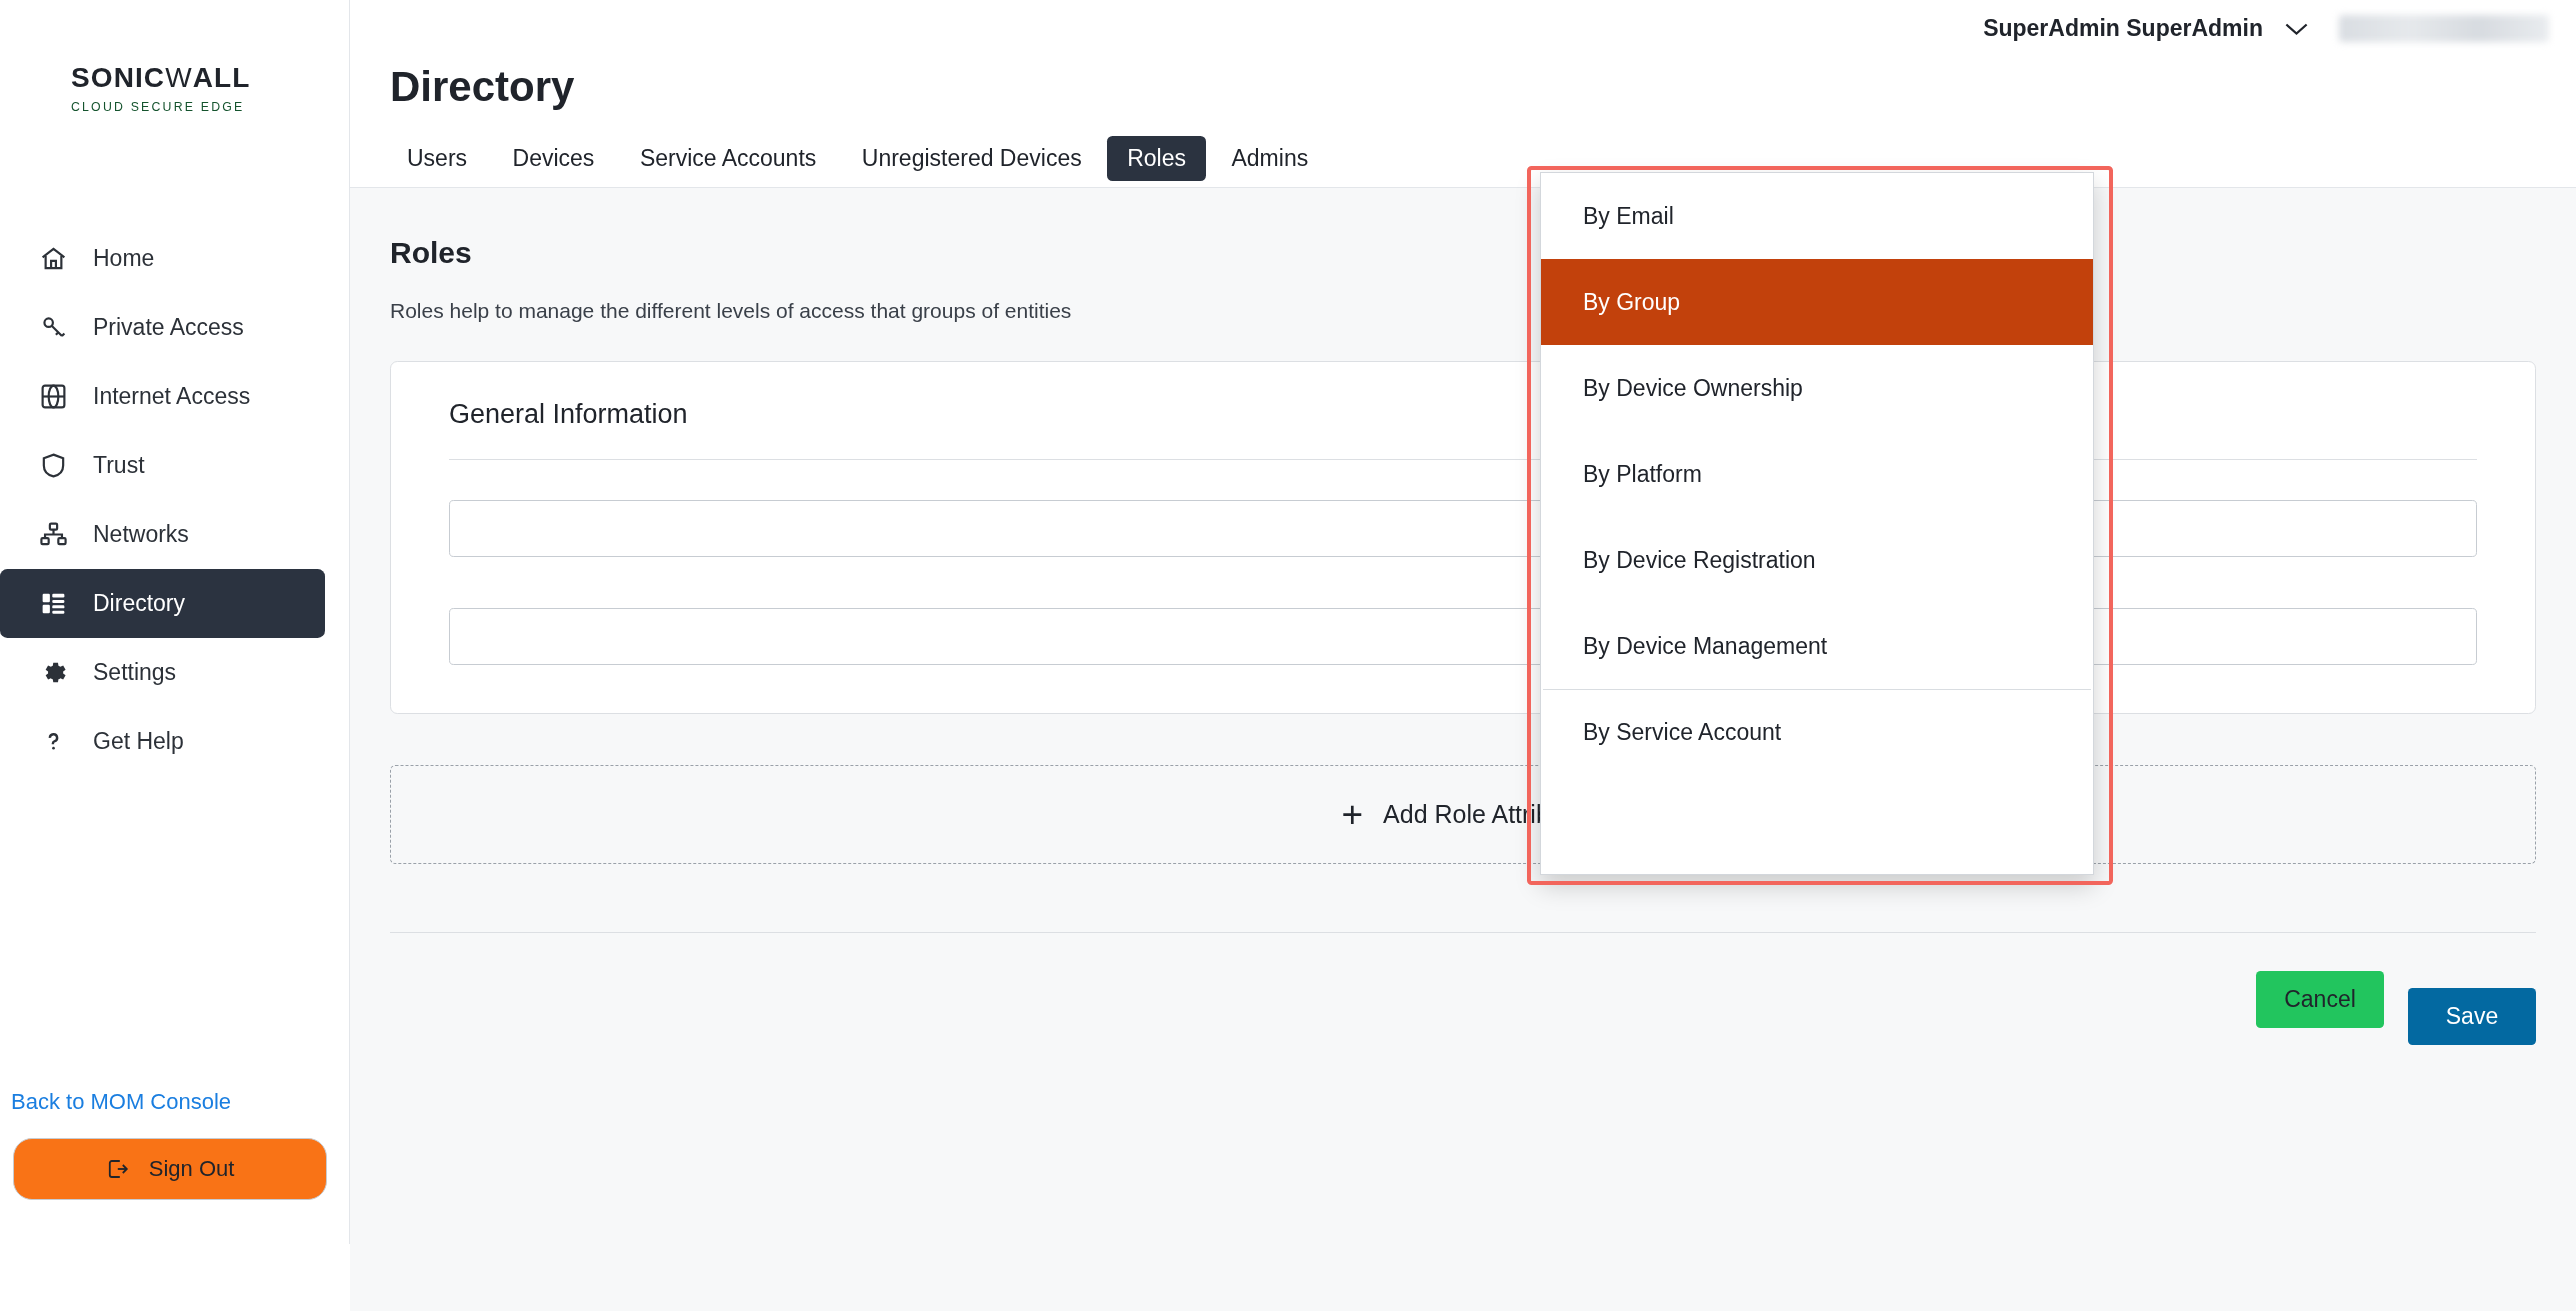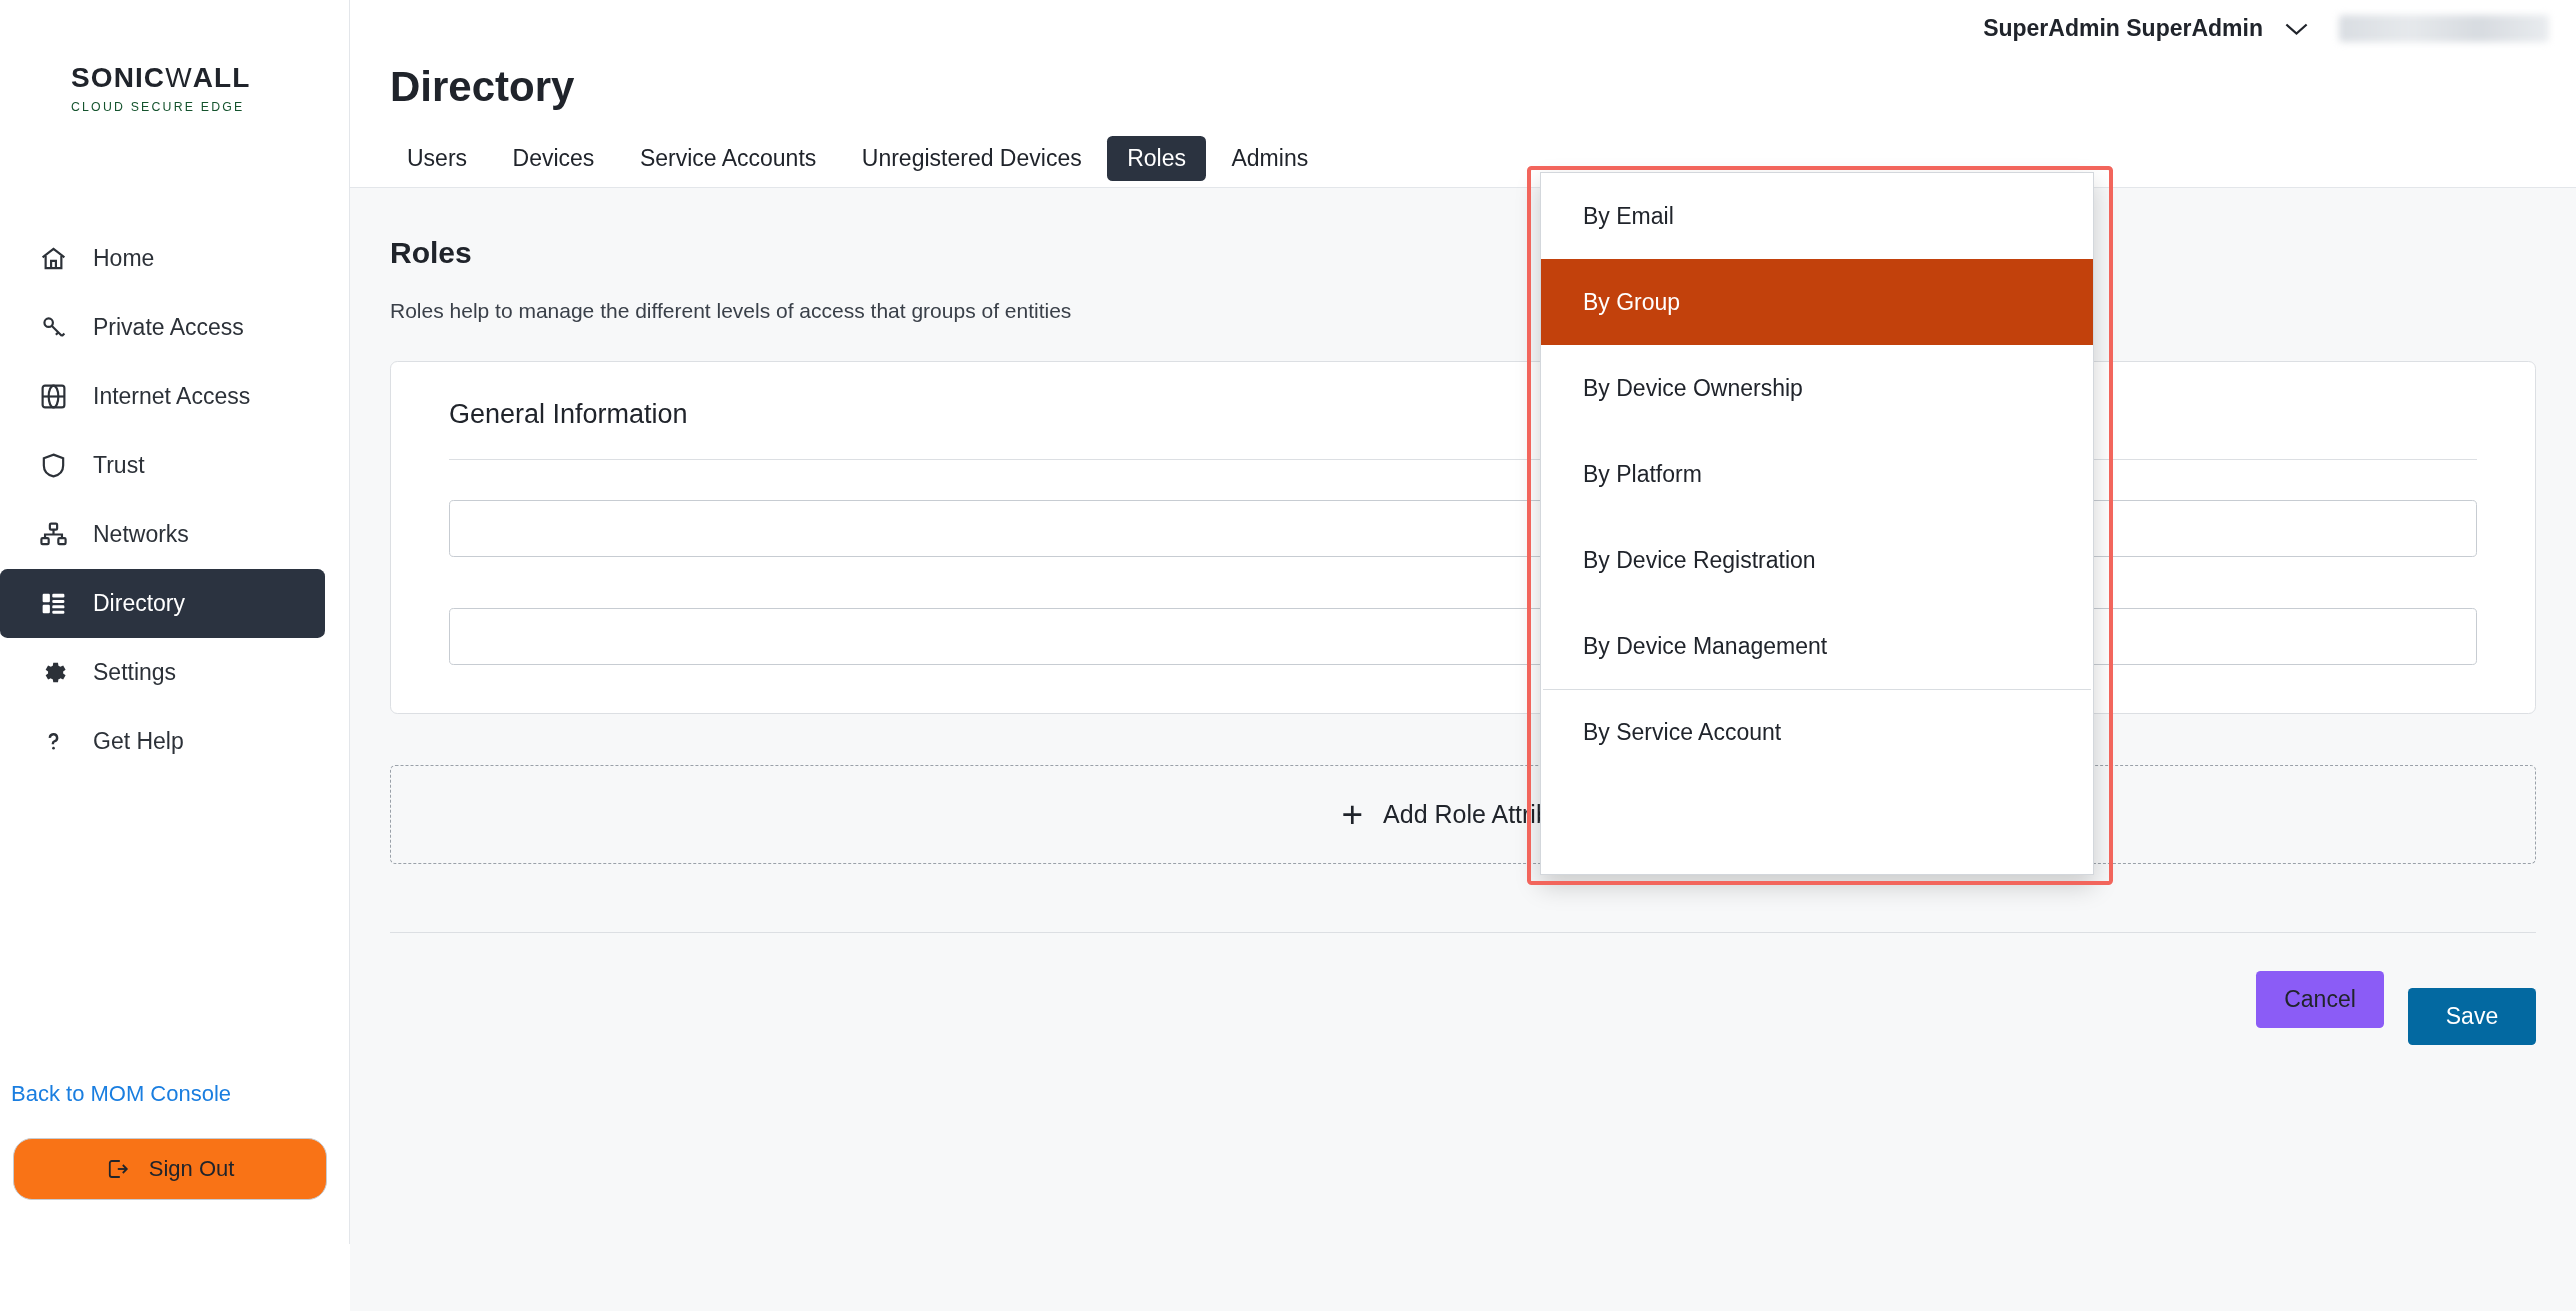--- a/index.html
+++ b/index.html
@@ -38,21 +38,21 @@
   .nav-item .nav-ico {
     width: 40px; height: 37px;
     display: inline-flex; align-items: center; justify-content: center;
     margin-right: 20px;
     color: #2c3138;
   }
   .nav-item.active { background: #2b3340; color: #ffffff; }
   .nav-item.active .nav-ico { color: #ffffff; }
 
   .back-link {
-    position: absolute; left: 11px; bottom: 137px;
+    position: absolute; left: 11px; bottom: 129px;
     color: #1a7ee0; font-size: 22px; cursor: pointer;
   }
   .signout {
     position: absolute; left: 12.8px; bottom: 44px;
     width: 314px; height: 62px;
     border: 0.9px solid #c7ccd2; border-radius: 19px;
     display: flex; align-items: center; justify-content: center;
     font-size: 22px; color: #20242b; cursor: pointer; background: #f97316;
   }
   .signout .so-ico { margin-right: 18px; display: inline-flex; }
@@ -113,21 +113,21 @@
   }
   .add-attr .plus { font-size: 37px; margin-right: 20px; line-height: 1; }
 
   .footer-rule { height: 0.9px; background: #dcdfe3; margin: 68px 40px 0 40px; }
   .actions { display: flex; justify-content: flex-end; gap: 24px; margin: 38px 40px 0 0; }
   .btn {
     height: 57px; min-width: 128px; border-radius: 4.6px;
     font-size: 23px; display: inline-flex; align-items: center; justify-content: center;
     cursor: pointer; border: none; padding: 0 25.6px;
   }
-  .btn-cancel { background: #8b5cf6; color: #20242b; text-align: center; }
+  .btn-cancel { background: #22c55e; color: #20242b; text-align: center; }
   .btn-save { background: #0369a1; color: #ffffff; margin-top: 17px; }
 
   
   .dropdown-outline {
     position: absolute;
     left: 1177px; top: 166px;
     width: 586px; height: 719px;
     border: 4.6px solid #f2655c; border-radius: 4.6px;
     pointer-events: none;
     z-index: 40;

